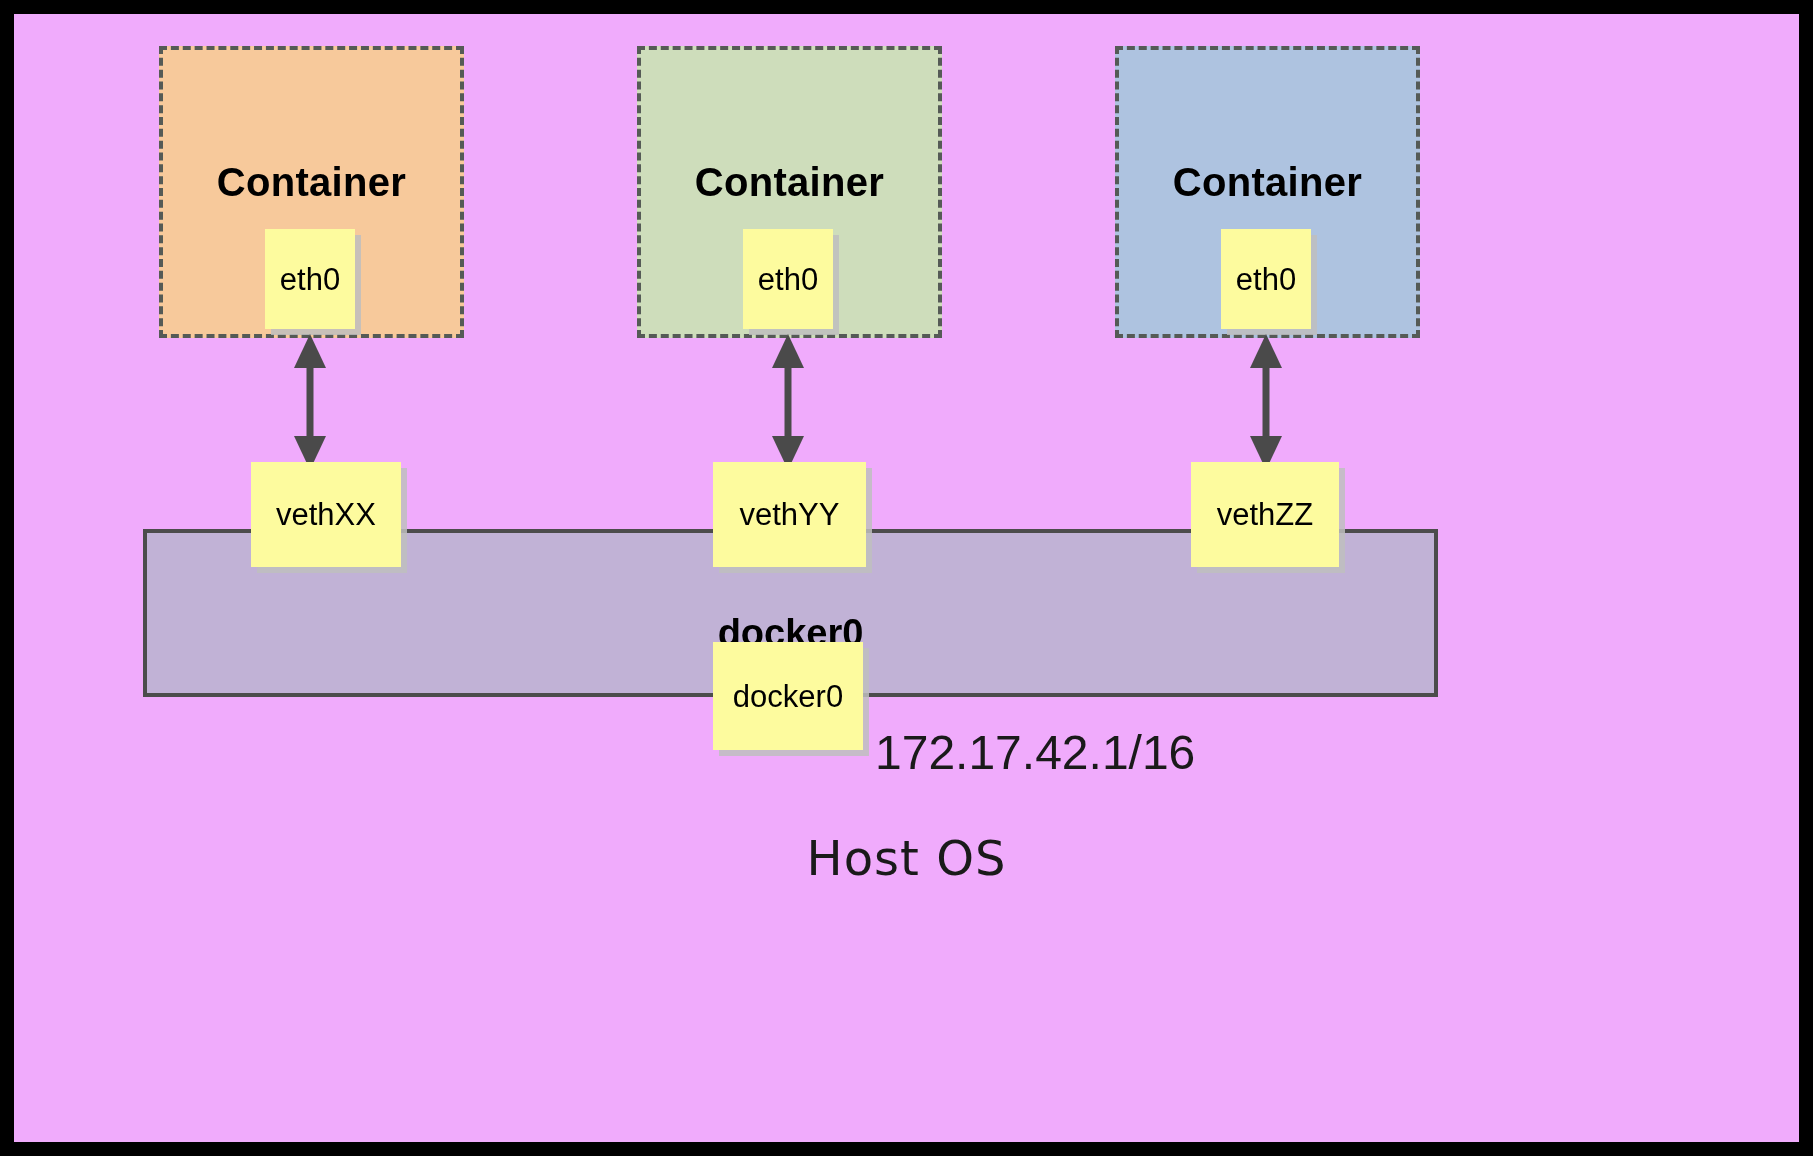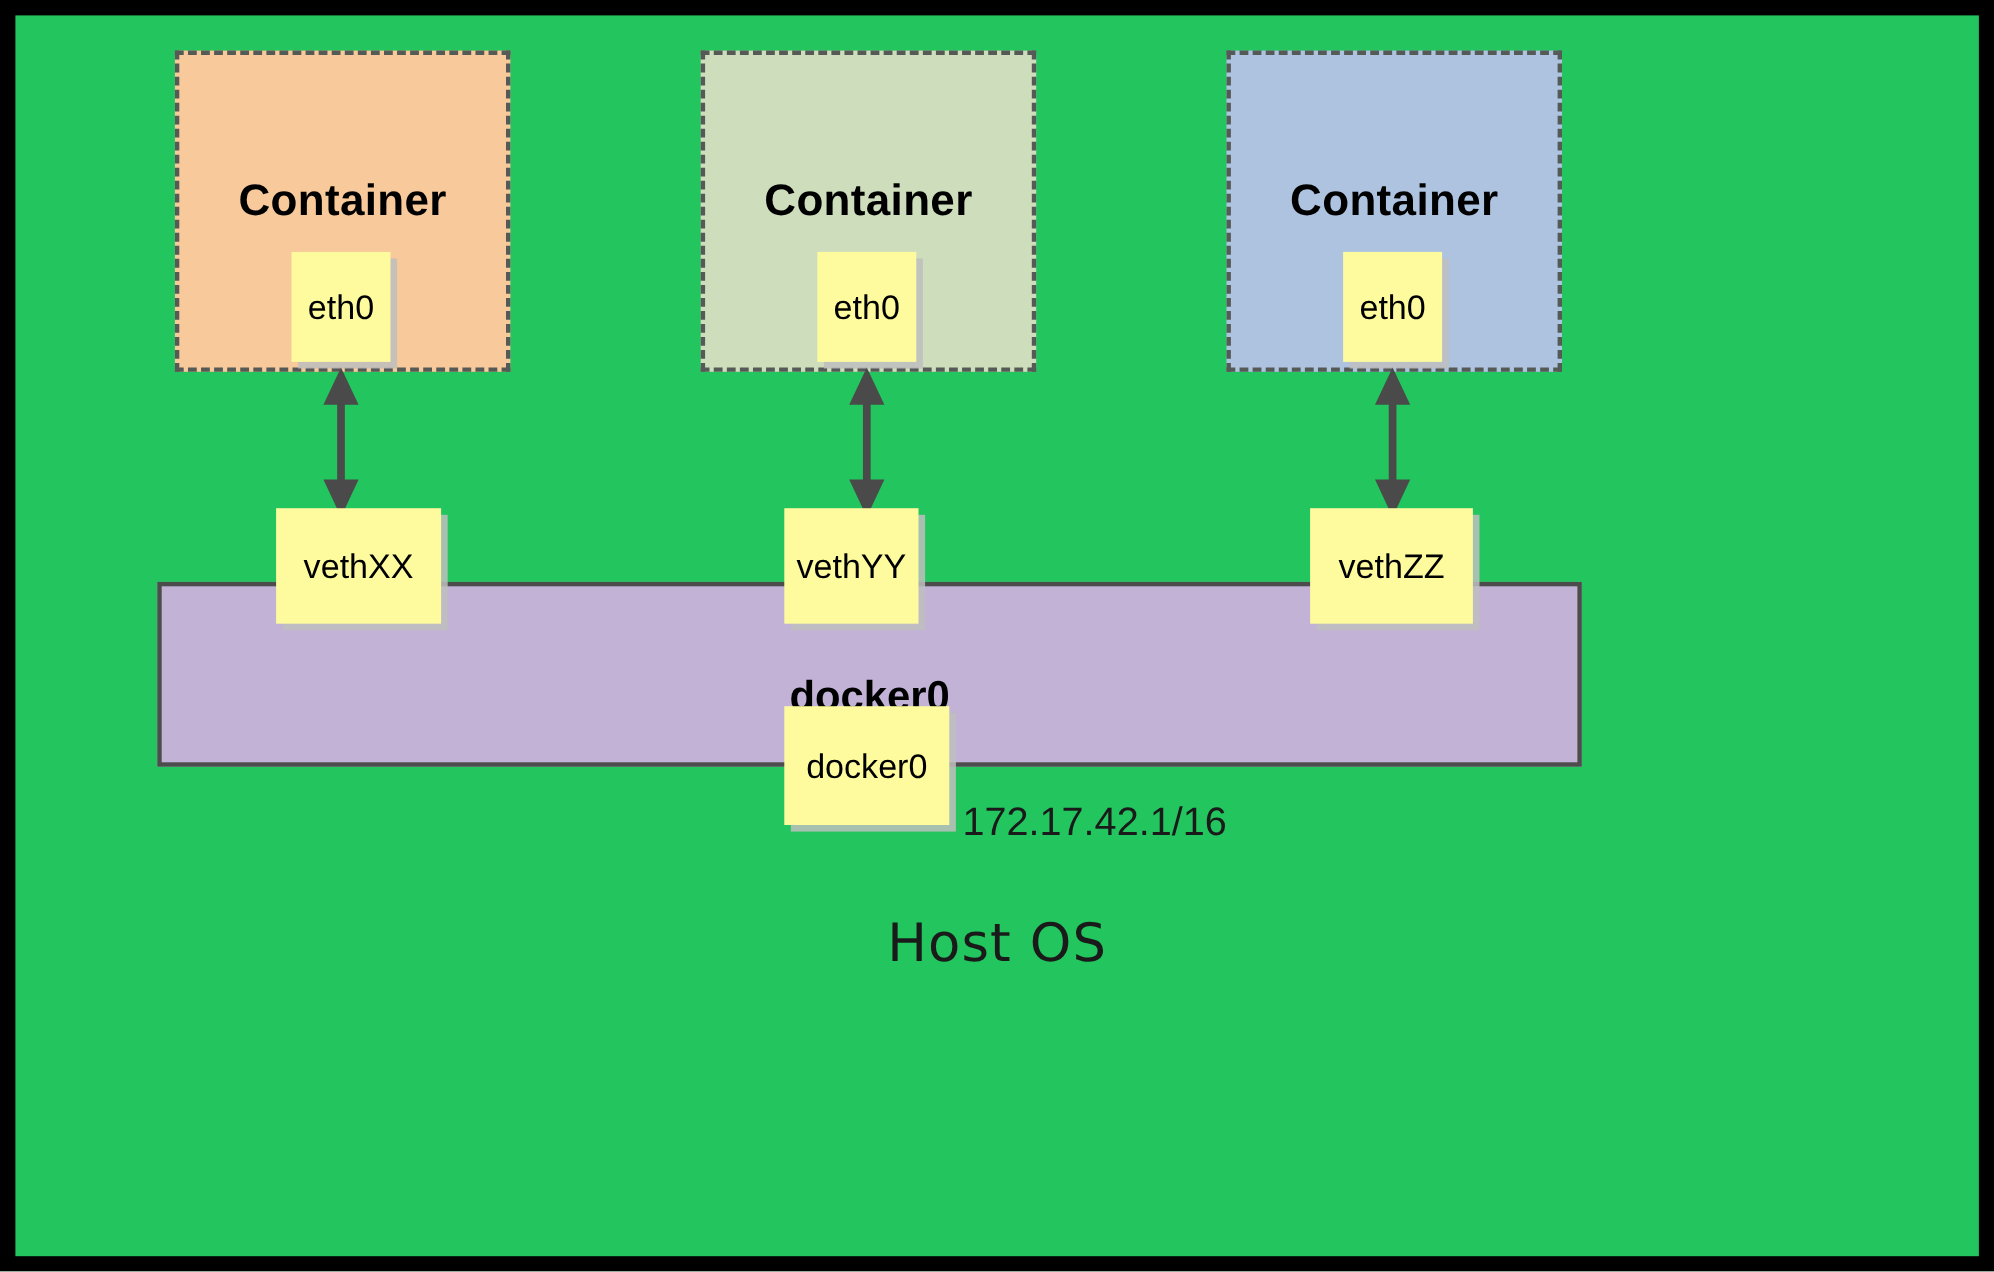--- a/index.html
+++ b/index.html
@@ -14,21 +14,21 @@
     background: #000000;
     overflow: hidden;
     font-family: "Liberation Sans", sans-serif;
   }
   #canvas {
     position: absolute;
     left: 14px;
     top: 14px;
     width: 1785px;
     height: 1128px;
-    background: #22c55e;
+    background: #f0abfc;
     overflow: hidden;
   }
 
   
   .container-box {
     position: absolute;
     border: 4px dashed #555a56;
     box-sizing: border-box;
   }
   .container-title {
@@ -78,21 +78,21 @@
 
   
   .arrow {
     position: absolute;
     overflow: visible;
   }
 
   
   #ip-label {
     position: absolute;
-    font-size: 36px;
+    font-size: 48px;
     color: #1a1a1a;
     white-space: nowrap;
     line-height: 1;
   }
   #host-os {
     position: absolute;
     left: 0;
     right: 0;
     text-align: center;
     font-size: 48px;
@@ -148,21 +148,21 @@
     </svg>
 
     <div id="bridge" style="left:129px; top:515px; width:1295px; height:168px;">
       <div id="bridge-label" style="top:81px;">docker0</div>
     </div>
 
     <div class="ybox" style="left:221px; top:448px; width:150px; height:105px;margin-left:16px;">
       <span>vethXX</span>
     </div>
 
-    <div class="ybox" style="left:699px; top:448px; width:122px; height:105px;">
+    <div class="ybox" style="left:699px; top:448px; width:153px; height:105px;">
       <span>vethYY</span>
     </div>
 
     <div class="ybox" style="left:1177px; top:448px; width:148px; height:105px;">
       <span>vethZZ</span>
     </div>
 
     <div class="ybox" style="left:699px; top:628px; width:150px; height:108px;">
       <span>docker0</span>
     </div>

